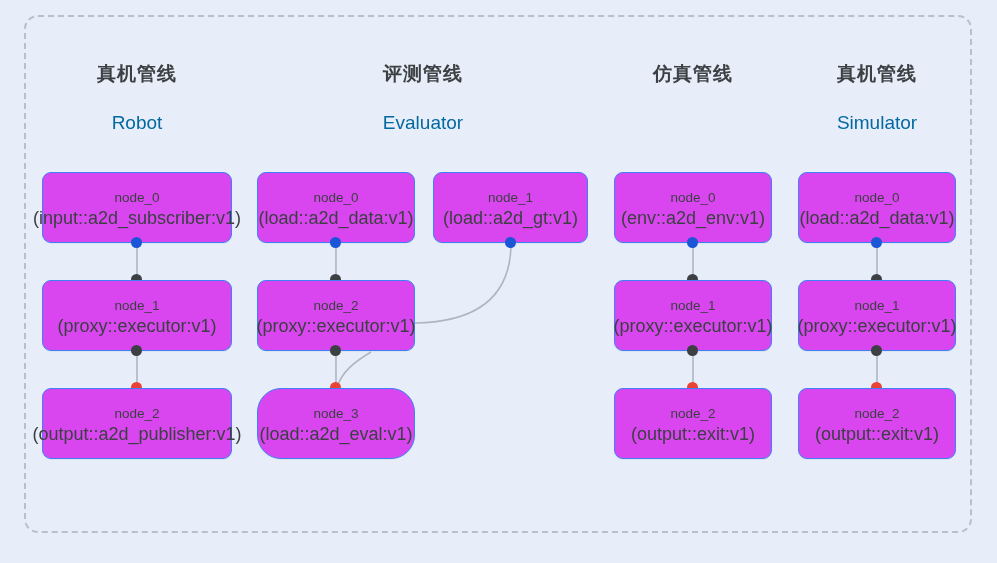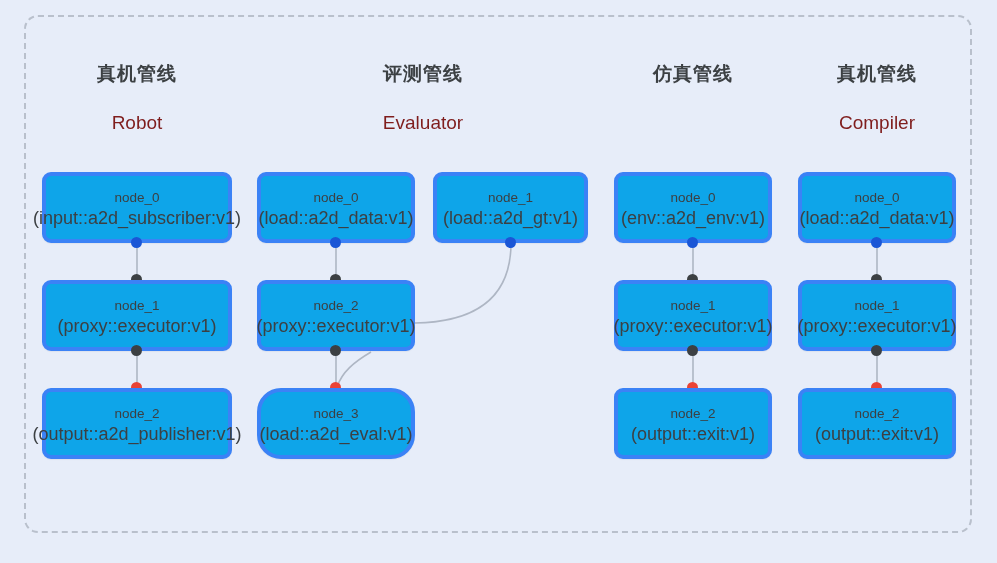--- a/index.html
+++ b/index.html
@@ -40,29 +40,29 @@
   .col-head .cn {
     font-size: 19px;
     font-weight: bold;
     color: #3c4043;
     letter-spacing: 1px;
     line-height: 24px;
     white-space: nowrap;
   }
   .col-head .en {
     font-size: 19px;
-    color: #7f1d1d;
+    color: #0369a1;
     line-height: 24px;
     margin-top: 25px;
     white-space: nowrap;
   }
   .node {
     position: absolute;
-    background: #0ea5e9;
-    border: 4px solid #3b82f6;
+    background: #d946ef;
+    border: 1px solid #3b82f6;
     border-radius: 9px;
     box-sizing: border-box;
     display: flex;
     flex-direction: column;
     align-items: center;
     justify-content: center;
     box-shadow: 0 1px 1px rgba(60,64,67,0.06);
   }
   .node .title {
     font-size: 13.5px;
@@ -132,21 +132,21 @@
   </div>
   <div class="col-head" style="left:301px; top:62px;text-align:center;">
     <div class="cn">评测管线</div>
     <div class="en">Evaluator</div>
   </div>
   <div class="col-head" style="left:571px; top:62px;text-align:center;">
     <div class="cn">仿真管线</div>
   </div>
   <div class="col-head" style="left:755px; top:62px;">
     <div class="cn">真机管线</div>
-    <div class="en">Compiler</div>
+    <div class="en">Simulator</div>
   </div>
 
   <div class="node" style="left:40px; top:172px; width:190px; height:71px;">
     <div class="title">node_0</div>
     <div class="sub">(input::a2d_subscriber:v1)</div>
   </div>
   <div class="port blue" style="left:129px; top:237px;"></div>
 
   <div class="port black" style="left:129px; top:274px;"></div>
   <div class="node" style="left:40px; top:280px; width:190px; height:71px;">

